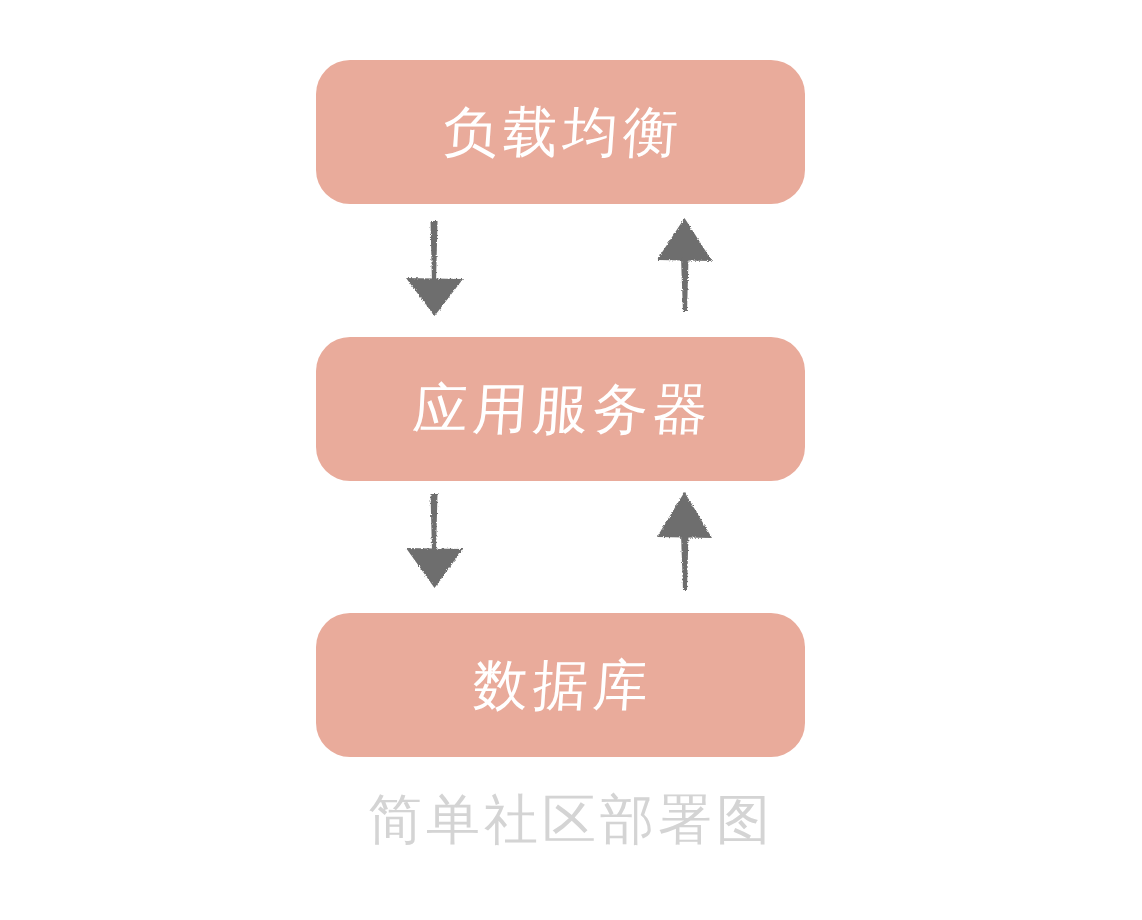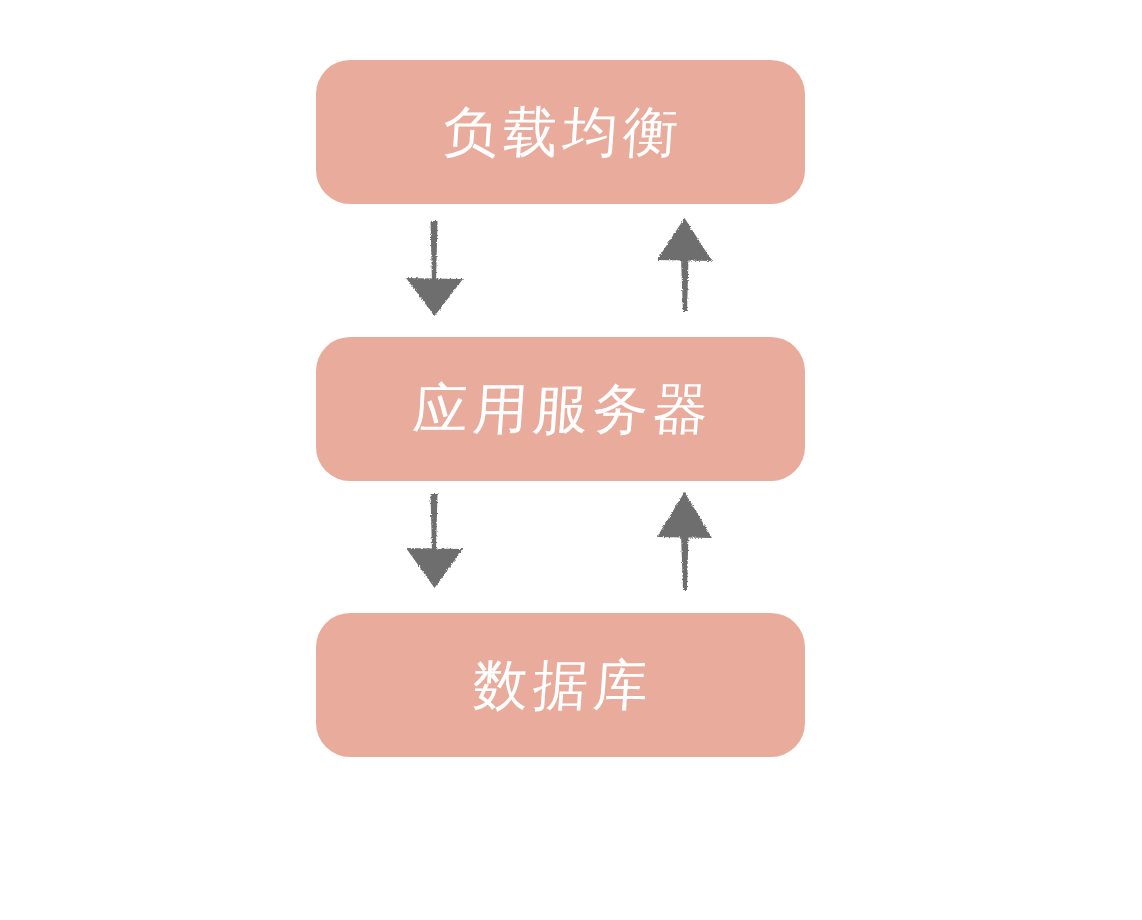--- a/index.html
+++ b/index.html
@@ -108,14 +108,15 @@
       <path d="M430.5 494 L437.5 494 L436 551 L432 551 Z" fill="#6e6e6e"></path>
       <path d="M406 548 L463 549 L434.5 588 Z" fill="#6e6e6e"></path>
     </g>
 
     <g filter="url(#rough)">
       <path d="M684.5 492 L712 538 L657 537 Z" fill="#6e6e6e"></path>
       <path d="M681 534 L688.5 534 L687 590 L683 590 Z" fill="#6e6e6e"></path>
     </g>
   </svg>
 
+  <div class="caption">简单社区部署图</div>
 
 </div>
 
 </body></html>

